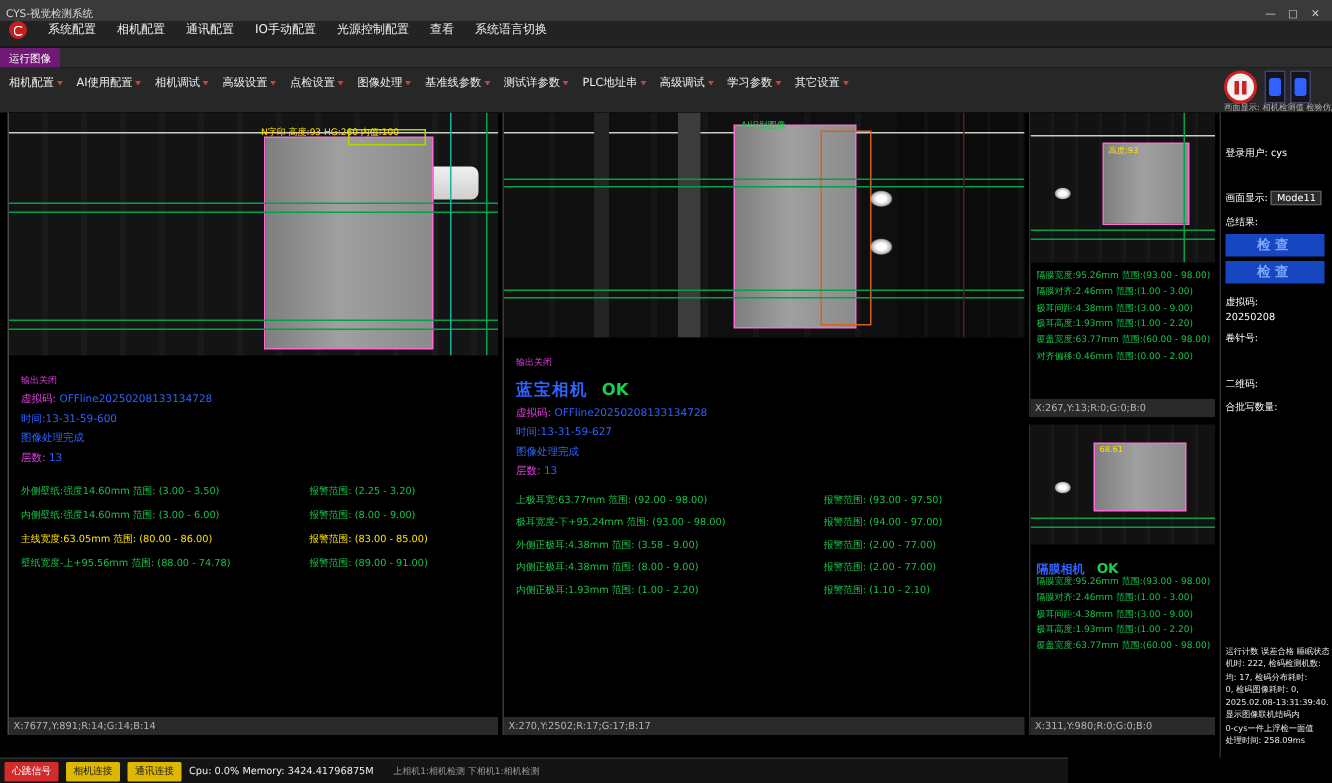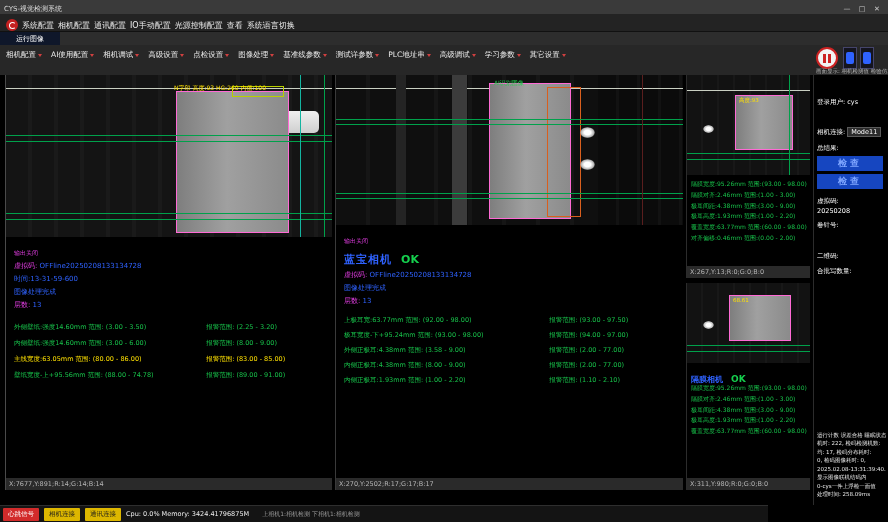--- a/index.html
+++ b/index.html
@@ -7,28 +7,28 @@
   body{background:#000;font-family:"DejaVu Sans","Liberation Sans",sans-serif;overflow:hidden;position:relative;color:#ddd}
   i,span,div{display:block}
   span{display:inline-block}
 
   
   .titlebar{position:absolute;left:0;top:0;width:888px;height:14px;background:#3a3a3a;display:flex;align-items:flex-end;padding:0 4px;font-size:7px;color:#d8d8d8}
   .win-controls{margin-left:auto;display:flex;gap:1px}
   .win-btn{width:14px;height:11px;display:flex;align-items:center;justify-content:center;font-size:7px;color:#ccc}
 
   
-  .menubar{position:absolute;left:0;top:14px;width:888px;height:18px;background:#232323;display:flex;align-items:flex-end;gap:4px;padding:0 6px;border-bottom:1px solid #111}
+  .menubar{position:absolute;left:0;top:14px;width:888px;height:18px;background:#232323;display:flex;align-items:flex-start;gap:14px;padding:0 6px;border-bottom:1px solid #111}
   .logo{width:12px;height:12px;border-radius:50%;background:#c42020;position:relative;flex:0 0 auto}
   .logo i{position:absolute;left:2.5px;top:2.5px;width:7px;height:7px;border:1.5px solid #fff;border-right-color:transparent;border-radius:50%}
   .menu-item{font-size:8px;color:#eee;white-space:nowrap}
 
   
   .runtab{position:absolute;left:0;top:32px;width:888px;height:13px;background:#2d2d2d;display:flex;align-items:stretch}
-  .runtab span{font-size:7px;color:#fff;background:#0f172a;padding:0 16px;display:flex;align-items:center}
+  .runtab span{font-size:7px;color:#fff;background:#701a75;padding:0 6px;display:flex;align-items:center}
 
   
   .toolbar{position:absolute;left:0;top:45px;width:888px;height:30px;background:#272727}
   .tabs{position:absolute;left:6px;top:5px;display:flex;gap:9px;align-items:center}
   .tab{font-size:7.5px;color:#eee;display:flex;align-items:center;gap:2px;white-space:nowrap}
   .caret{width:0;height:0;border-left:2.5px solid transparent;border-right:2.5px solid transparent;border-top:3px solid #d04040}
   .pause-btn{position:absolute;left:816px;top:2px;width:22px;height:22px;border-radius:50%;background:#f2f2f2;border:2px solid #c22;display:flex;align-items:center;justify-content:center;gap:2px}
   .pause-btn i{width:3px;height:9px;background:#c22}
   .tool-btn{position:absolute;top:2px;width:14px;height:22px;background:#14141e;border:1px solid #44446a;display:flex;align-items:center;justify-content:center}
   .tool-btn i{width:8px;height:12px;background:#2f62ff;border-radius:2px}
@@ -84,21 +84,21 @@
 
   
   .sidebar{position:absolute;left:813px;top:75px;width:75px;height:430px;background:#000;padding:3px;font-size:6.5px;color:#fff;border-left:1px solid #2c2c2c}
   .sb-row{margin-top:20px;white-space:nowrap;overflow:hidden}
   .sb-box{background:#2c2c2c;border:1px solid #5a5a5a;padding:0 3px;color:#fff}
   .result-box{width:66px;height:15px;background:#1646c0;color:#7fa6ff;font-size:9px;font-weight:bold;display:flex;align-items:center;justify-content:center;margin-top:3px;letter-spacing:3px}
   .sb-stats{position:absolute;left:3px;right:2px;bottom:6px;font-size:5.5px;color:#e8e8e8;line-height:1.55;white-space:nowrap;overflow:hidden}
   .sb-stats div{display:block}
 
   
-  .bottombar{position:absolute;left:0;top:505px;width:768px;height:17px;background:#141414;border-top:1px solid #2e2e2e;display:flex;align-items:center;gap:5px;padding:0 3px}
+  .bottombar{position:absolute;left:0;top:505px;width:712px;height:17px;background:#141414;border-top:1px solid #2e2e2e;display:flex;align-items:center;gap:5px;padding:0 3px}
   .badge{font-size:6.5px;padding:2px 5px;border-radius:1px;white-space:nowrap}
   .badge.red{background:#d22b2b;color:#fff}
   .badge.yellow{background:#ddb700;color:#1a1a1a}
   .cpu{font-size:6.5px;color:#efefef;white-space:nowrap}
   .camstat{font-size:6px;color:#9a9a9a;margin-left:8px;white-space:nowrap}
 </style>
 </head>
 <body>
 
 <div class="titlebar">
@@ -259,20 +259,21 @@
   <div class="info" style="top:150px">
     <div class="out-state">输出关闭</div>
     <div class="cam-line">
       <span class="cam-title">蓝宝相机</span>
       <span class="ok">OK</span>
     </div>
     <div class="iline">
       <span class="mg">虚拟码:</span>
       <span class="bl">OFFline20250208133134728</span>
     </div>
+    <div class="iline bl">时间:13-31-59-627</div>
     <div class="iline bl">图像处理完成</div>
     <div class="iline">
       <span class="mg">层数:</span>
       <span class="bl">13</span>
     </div>
     <div class="rows" style="margin-top:10px">
       <div class="mrow" style="margin-top:6px">
           <span class="m">上极耳宽:63.77mm 范围: (92.00 - 98.00)</span>
           <span class="a">报警范围: (93.00 - 97.50)</span>
         </div>
@@ -339,21 +340,21 @@
   </div>
   <div class="pstatus">X:311,Y:980;R:0;G:0;B:0</div>
 </div>
 
 <div class="sidebar">
   <div class="sb-row">
     <span>登录用户:</span>
     <span>cys</span>
   </div>
   <div class="sb-row">
-    <span>相机连接:</span>
+    <span>画面显示:</span>
     <span class="sb-box">Mode11</span>
   </div>
   <div class="sb-row" style="margin-top:7px">总结果:</div>
   <div class="result-box">检查</div>
   <div class="result-box">检查</div>
   <div class="sb-row" style="margin-top:8px">虚拟码:</div>
   <div class="sb-row" style="margin-top:1px">20250208</div>
   <div class="sb-row" style="margin-top:6px">卷针号:</div>
   <div class="sb-row" style="margin-top:22px">二维码:</div>
   <div class="sb-row" style="margin-top:6px">合批写数量:</div>

